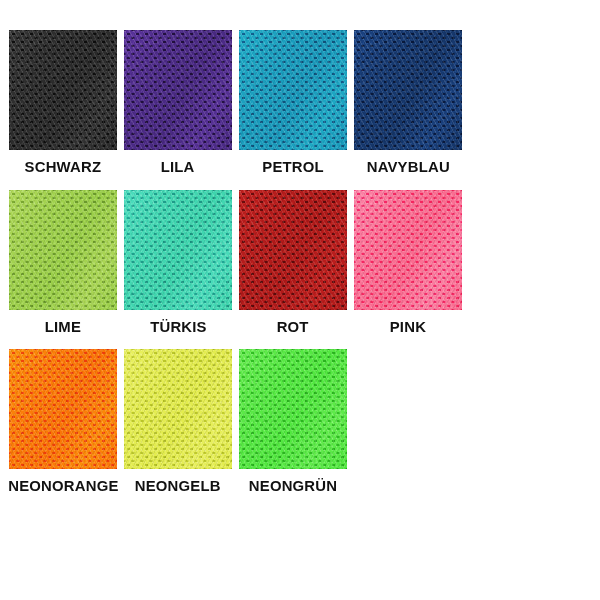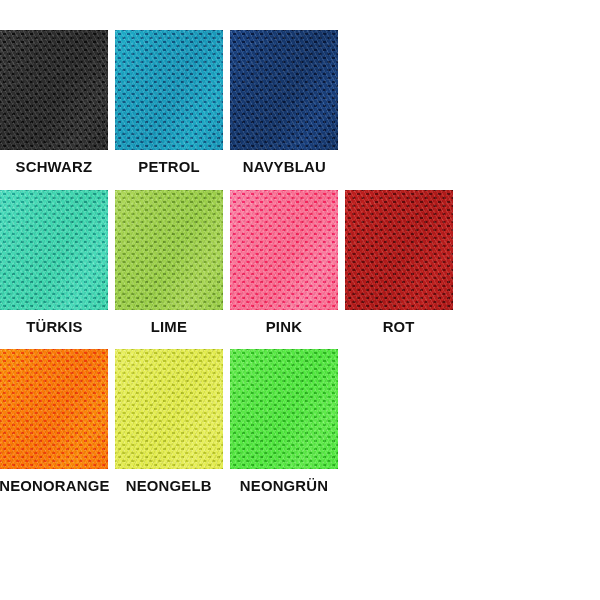--- a/index.html
+++ b/index.html
@@ -19,20 +19,21 @@
     background: #ffffff;
     padding: 30px 0 0 0;
   }
 
   .swatch-row {
     display: flex;
     flex-direction: row;
     justify-content: flex-start;
     align-items: flex-start;
     gap: 7px;
+    padding-left: 9px;
     margin-bottom: 0;
   }
 
   .row-block { margin-bottom: 15px; }
 
   .swatch-cell {
     width: 108px;
     display: flex;
     flex-direction: column;
     align-items: center;
@@ -105,70 +106,78 @@
       <div class="swatch-row">
         <div class="swatch-cell">
           <div class="swatch-tile" style="background-color: rgb(45, 45, 45);">
             <div class="mesh" style="background-image: radial-gradient(2.6px 2px, rgb(13, 13, 13) 0%, rgb(13, 13, 13) 58%, rgba(0, 0, 0, 0) 72%), radial-gradient(2.6px 2px, rgb(13, 13, 13) 0%, rgb(13, 13, 13) 58%, rgba(0, 0, 0, 0) 72%), radial-gradient(1px at 30% 30%, rgb(74, 74, 74) 0%, rgba(0, 0, 0, 0) 100%);"></div>
             <div class="weave"></div>
             <div class="sheen"></div>
           </div>
           <div class="swatch-label">SCHWARZ</div>
         </div>
         <div class="swatch-cell">
+          <div class="swatch-tile" style="background-color: rgb(76, 43, 135);">
+            <div class="mesh" style="background-image: radial-gradient(2.6px 2px, rgb(32, 15, 60) 0%, rgb(32, 15, 60) 58%, rgba(0, 0, 0, 0) 72%), radial-gradient(2.6px 2px, rgb(32, 15, 60) 0%, rgb(32, 15, 60) 58%, rgba(0, 0, 0, 0) 72%), radial-gradient(1px at 30% 30%, rgb(107, 69, 168) 0%, rgba(0, 0, 0, 0) 100%);"></div>
+            <div class="weave"></div>
+            <div class="sheen"></div>
+          </div>
+          <div class="swatch-label">LILA</div>
+        </div>
+        <div class="swatch-cell">
           <div class="swatch-tile" style="background-color: rgb(26, 157, 189);">
             <div class="mesh" style="background-image: radial-gradient(2.6px 2px, rgb(16, 85, 127) 0%, rgb(16, 85, 127) 58%, rgba(0, 0, 0, 0) 72%), radial-gradient(2.6px 2px, rgb(16, 85, 127) 0%, rgb(16, 85, 127) 58%, rgba(0, 0, 0, 0) 72%), radial-gradient(1px at 30% 30%, rgb(69, 188, 214) 0%, rgba(0, 0, 0, 0) 100%);"></div>
             <div class="weave"></div>
             <div class="sheen"></div>
           </div>
           <div class="swatch-label">PETROL</div>
         </div>
         <div class="swatch-cell">
           <div class="swatch-tile" style="background-color: rgb(22, 56, 110);">
             <div class="mesh" style="background-image: radial-gradient(2.6px 2px, rgb(8, 24, 58) 0%, rgb(8, 24, 58) 58%, rgba(0, 0, 0, 0) 72%), radial-gradient(2.6px 2px, rgb(8, 24, 58) 0%, rgb(8, 24, 58) 58%, rgba(0, 0, 0, 0) 72%), radial-gradient(1px at 30% 30%, rgb(42, 85, 150) 0%, rgba(0, 0, 0, 0) 100%);"></div>
             <div class="weave"></div>
             <div class="sheen"></div>
           </div>
           <div class="swatch-label">NAVYBLAU</div>
         </div>
       </div>
     </div>
     <div class="row-block">
       <div class="swatch-row">
         <div class="swatch-cell">
+          <div class="swatch-tile" style="background-color: rgb(159, 209, 76);">
+            <div class="mesh" style="background-image: radial-gradient(2.6px 2px, rgb(109, 156, 44) 0%, rgb(109, 156, 44) 58%, rgba(0, 0, 0, 0) 72%), radial-gradient(2.6px 2px, rgb(109, 156, 44) 0%, rgb(109, 156, 44) 58%, rgba(0, 0, 0, 0) 72%), radial-gradient(1px at 30% 30%, rgb(192, 228, 127) 0%, rgba(0, 0, 0, 0) 100%);"></div>
+            <div class="weave"></div>
+            <div class="sheen"></div>
+          </div>
+          <div class="swatch-label">LIME</div>
+        </div>
+        <div class="swatch-cell">
           <div class="swatch-tile" style="background-color: rgb(65, 215, 177);">
             <div class="mesh" style="background-image: radial-gradient(2.6px 2px, rgb(29, 155, 136) 0%, rgb(29, 155, 136) 58%, rgba(0, 0, 0, 0) 72%), radial-gradient(2.6px 2px, rgb(29, 155, 136) 0%, rgb(29, 155, 136) 58%, rgba(0, 0, 0, 0) 72%), radial-gradient(1px at 30% 30%, rgb(124, 232, 205) 0%, rgba(0, 0, 0, 0) 100%);"></div>
             <div class="weave"></div>
             <div class="sheen"></div>
           </div>
           <div class="swatch-label">TÜRKIS</div>
         </div>
         <div class="swatch-cell">
-          <div class="swatch-tile" style="background-color: rgb(159, 209, 76);">
-            <div class="mesh" style="background-image: radial-gradient(2.6px 2px, rgb(109, 156, 44) 0%, rgb(109, 156, 44) 58%, rgba(0, 0, 0, 0) 72%), radial-gradient(2.6px 2px, rgb(109, 156, 44) 0%, rgb(109, 156, 44) 58%, rgba(0, 0, 0, 0) 72%), radial-gradient(1px at 30% 30%, rgb(192, 228, 127) 0%, rgba(0, 0, 0, 0) 100%);"></div>
-            <div class="weave"></div>
-            <div class="sheen"></div>
-          </div>
-          <div class="swatch-label">LIME</div>
+          <div class="swatch-tile" style="background-color: rgb(179, 26, 26);">
+            <div class="mesh" style="background-image: radial-gradient(2.6px 2px, rgb(93, 11, 11) 0%, rgb(93, 11, 11) 58%, rgba(0, 0, 0, 0) 72%), radial-gradient(2.6px 2px, rgb(93, 11, 11) 0%, rgb(93, 11, 11) 58%, rgba(0, 0, 0, 0) 72%), radial-gradient(1px at 30% 30%, rgb(210, 58, 44) 0%, rgba(0, 0, 0, 0) 100%);"></div>
+            <div class="weave"></div>
+            <div class="sheen"></div>
+          </div>
+          <div class="swatch-label">ROT</div>
         </div>
         <div class="swatch-cell">
           <div class="swatch-tile" style="background-color: rgb(251, 112, 148);">
             <div class="mesh" style="background-image: radial-gradient(2.6px 2px, rgb(245, 38, 96) 0%, rgb(245, 38, 96) 58%, rgba(0, 0, 0, 0) 72%), radial-gradient(2.6px 2px, rgb(245, 38, 96) 0%, rgb(245, 38, 96) 58%, rgba(0, 0, 0, 0) 72%), radial-gradient(1px at 30% 30%, rgb(255, 162, 187) 0%, rgba(0, 0, 0, 0) 100%);"></div>
             <div class="weave"></div>
             <div class="sheen"></div>
           </div>
           <div class="swatch-label">PINK</div>
-        </div>
-        <div class="swatch-cell">
-          <div class="swatch-tile" style="background-color: rgb(179, 26, 26);">
-            <div class="mesh" style="background-image: radial-gradient(2.6px 2px, rgb(93, 11, 11) 0%, rgb(93, 11, 11) 58%, rgba(0, 0, 0, 0) 72%), radial-gradient(2.6px 2px, rgb(93, 11, 11) 0%, rgb(93, 11, 11) 58%, rgba(0, 0, 0, 0) 72%), radial-gradient(1px at 30% 30%, rgb(210, 58, 44) 0%, rgba(0, 0, 0, 0) 100%);"></div>
-            <div class="weave"></div>
-            <div class="sheen"></div>
-          </div>
-          <div class="swatch-label">ROT</div>
         </div>
       </div>
     </div>
     <div class="row-block">
       <div class="swatch-row">
         <div class="swatch-cell">
           <div class="swatch-tile" style="background-color: rgb(251, 123, 7);">
             <div class="mesh" style="background-image: radial-gradient(2.6px 2px, rgb(239, 62, 11) 0%, rgb(239, 62, 11) 58%, rgba(0, 0, 0, 0) 72%), radial-gradient(2.6px 2px, rgb(239, 62, 11) 0%, rgb(239, 62, 11) 58%, rgba(0, 0, 0, 0) 72%), radial-gradient(1px at 30% 30%, rgb(255, 163, 64) 0%, rgba(0, 0, 0, 0) 100%);"></div>
             <div class="weave"></div>
             <div class="sheen"></div>

